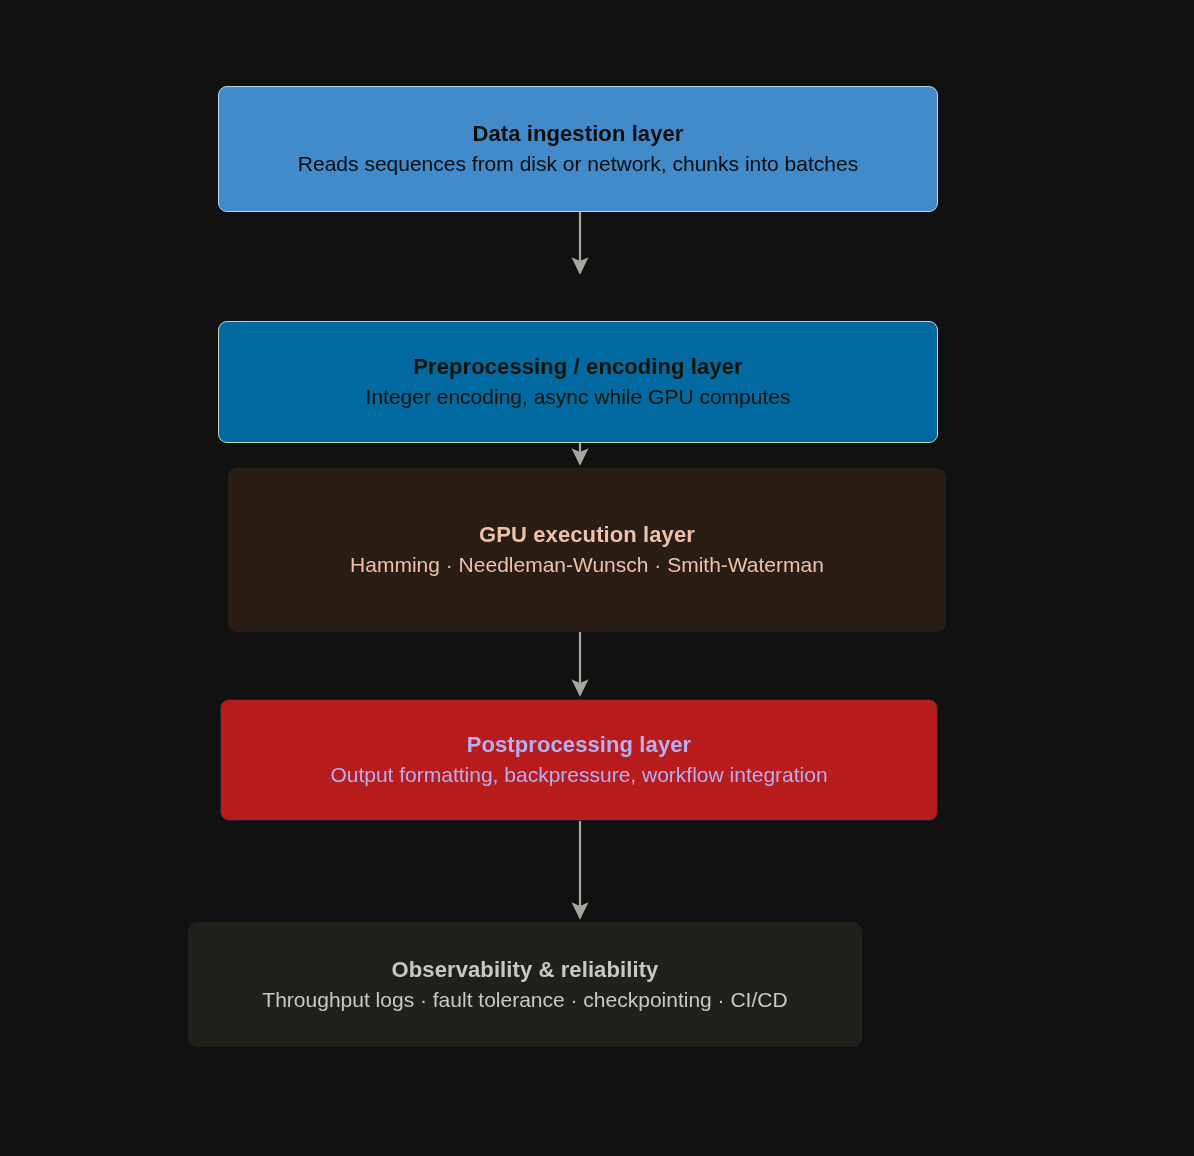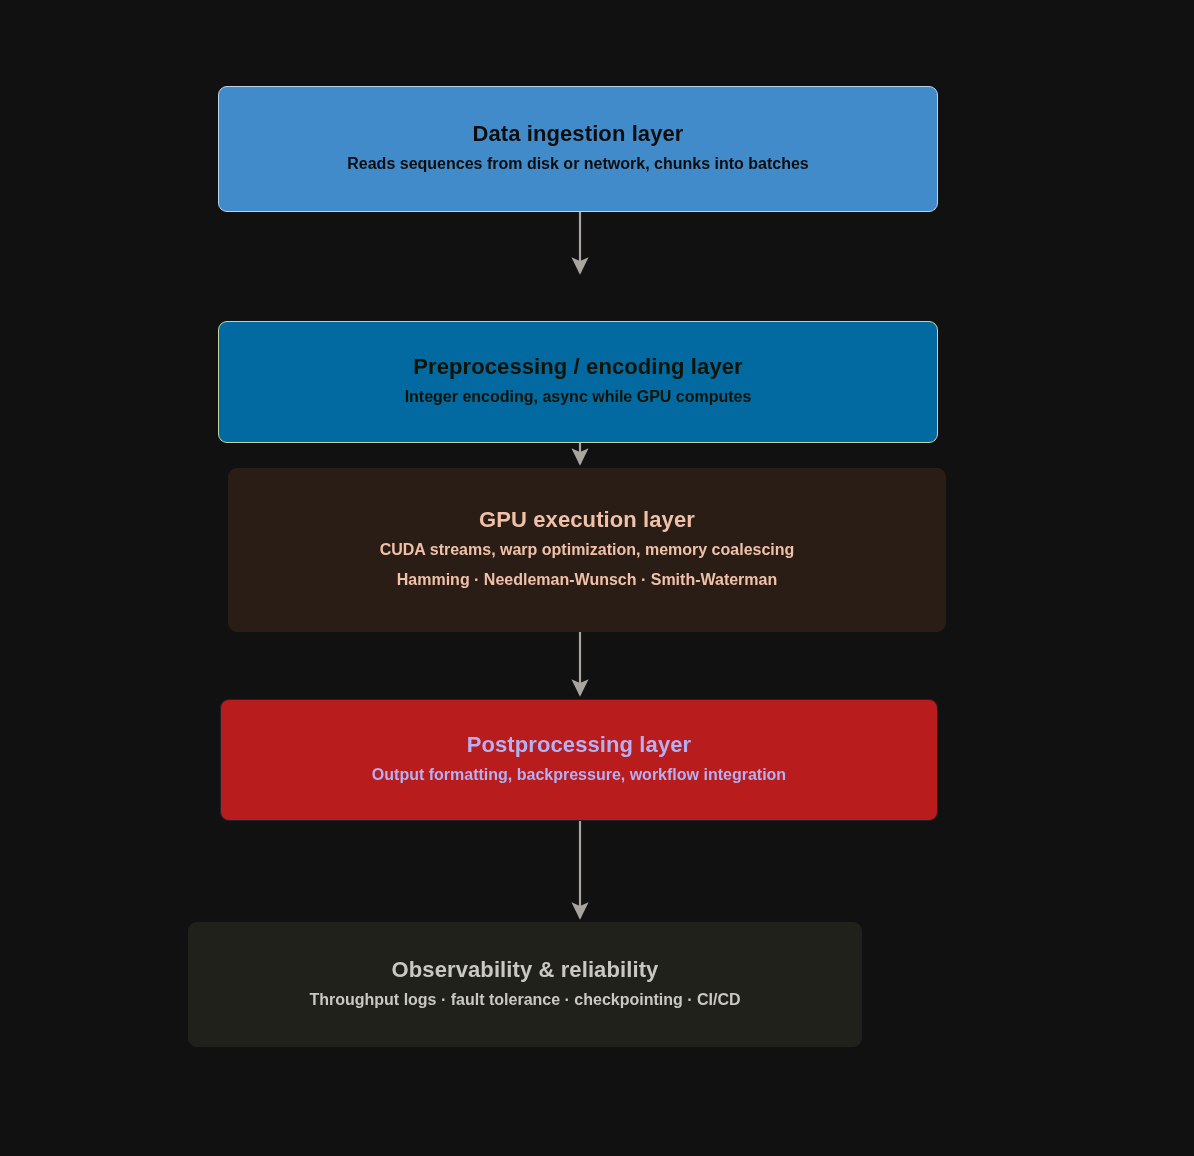--- a/index.html
+++ b/index.html
@@ -45,23 +45,23 @@
     padding: 10px 18px;
   }
   .node-title {
     font-weight: bold;
     font-size: 22px;
     line-height: 30px;
     letter-spacing: 0.1px;
     white-space: nowrap;
   }
   .node-sub {
-    font-size: 16px;
+    font-size: 21px;
     line-height: 30px;
-    font-weight: bold;
+    font-weight: normal;
     white-space: nowrap;
   }
 
   
   #node-ingestion {
     left: 218px;  top: 86px;
     width: 720px; height: 126px;
     background: #428bca;
     border: 1.6px solid #b9d4ea;
     color: #0d0d0d;
@@ -122,21 +122,20 @@
     <div class="node-sub">Reads sequences from disk or network, chunks into batches</div>
   </div>
 
   <div class="node" id="node-preprocessing">
     <div class="node-title">Preprocessing / encoding layer</div>
     <div class="node-sub">Integer encoding, async while GPU computes</div>
   </div>
 
   <div class="node" id="node-gpu">
     <div class="node-title">GPU execution layer</div>
-    <div class="node-sub">CUDA streams, warp optimization, memory coalescing</div>
     <div class="node-sub">Hamming · Needleman-Wunsch · Smith-Waterman</div>
   </div>
 
   <div class="node" id="node-postprocessing">
     <div class="node-title">Postprocessing layer</div>
     <div class="node-sub">Output formatting, backpressure, workflow integration</div>
   </div>
 
   <div class="node" id="node-observability">
     <div class="node-title">Observability &amp; reliability</div>

